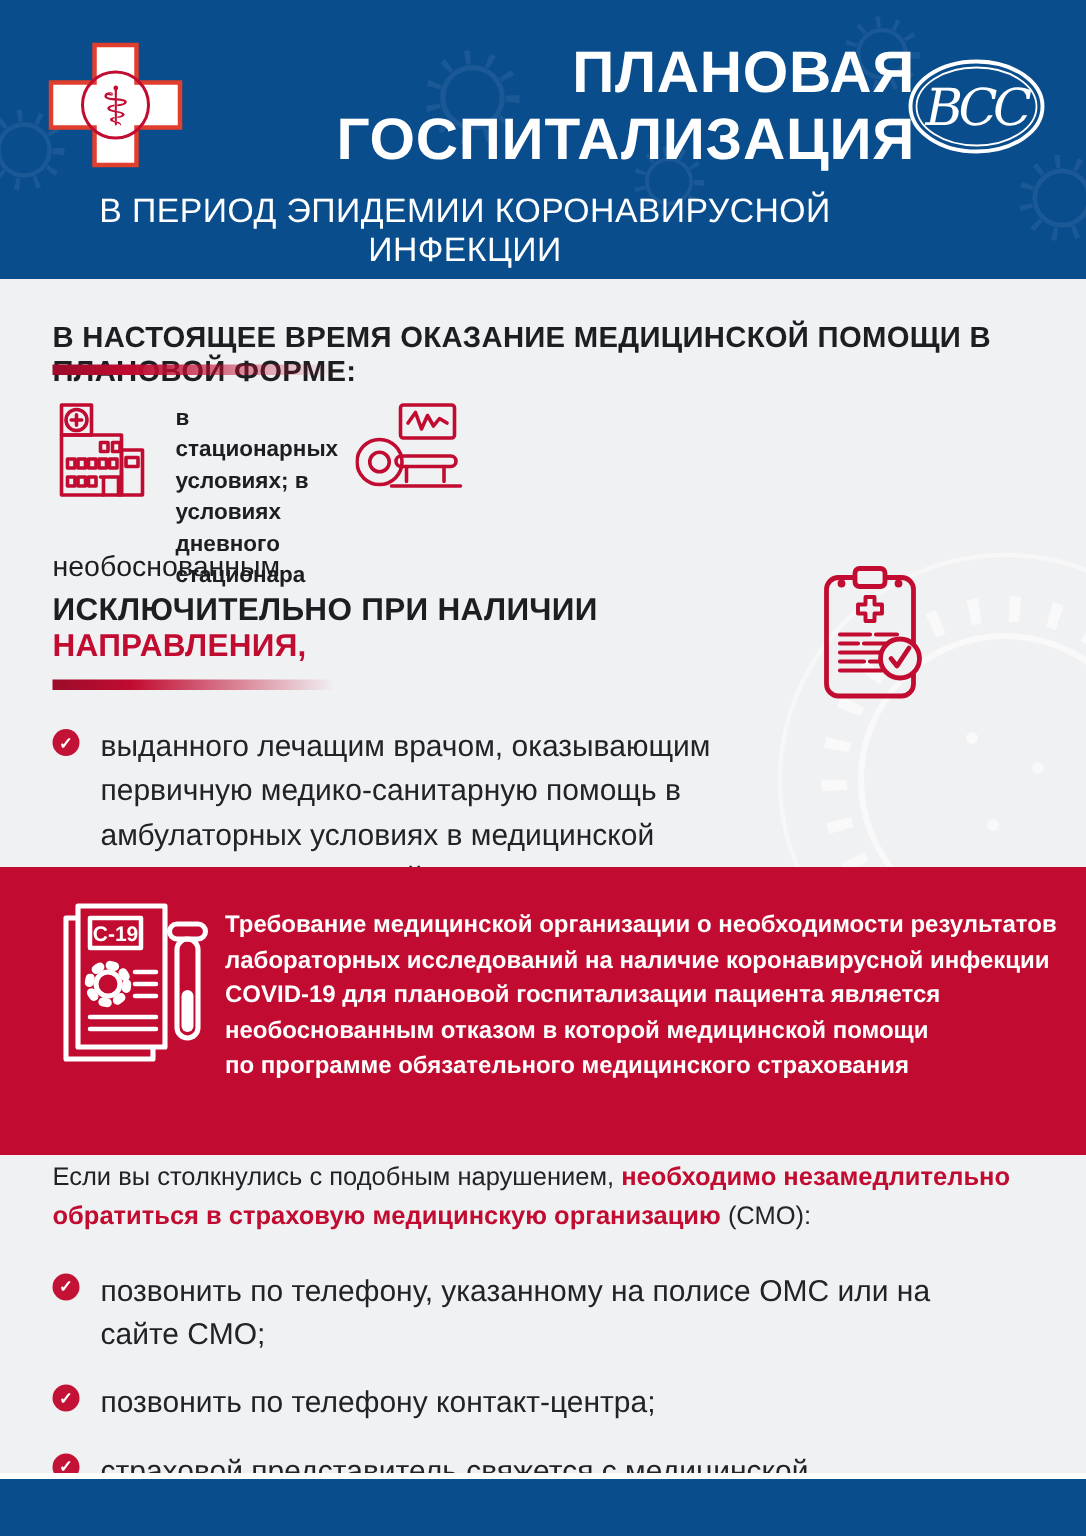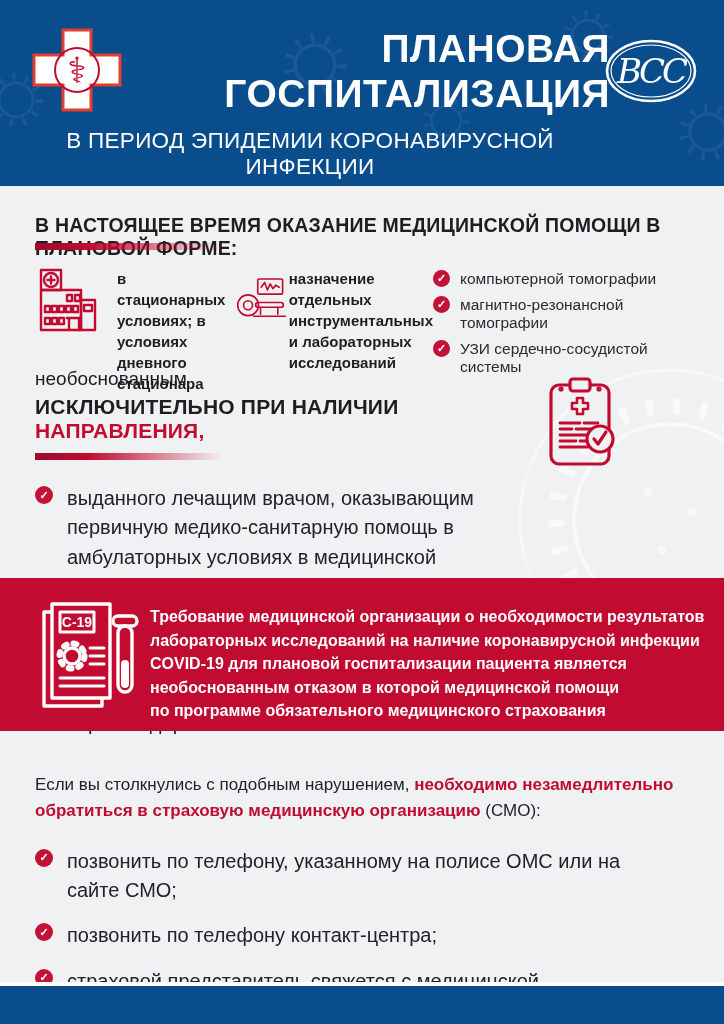--- a/index.html
+++ b/index.html
@@ -45,21 +45,21 @@
   .sec2{position:absolute;top:368px;left:35px;width:500px;}
   .sec2-intro{font-size:19px;color:#1d1e20;margin-bottom:5px;}
   .sec2-head{font-size:21px;font-weight:bold;color:#1d1e20;letter-spacing:.2px;}
   .sec2 .grad-bar{margin-top:10px;margin-bottom:24px;}
   .bullet{display:flex;gap:14px;margin-bottom:19px;}
   .bullet .btxt{font-size:20px;line-height:1.47;color:#222326;width:455px;}
   .clipboard{position:absolute;top:376px;left:547px;}
   .virus-big{position:absolute;top:352px;left:470px;}
 
   
-  .red-banner{position:absolute;top:578px;left:0;width:724px;height:153px;background:#c10b30;}
+  .red-banner{position:absolute;top:578px;left:0;width:724px;height:192px;background:#c10b30;}
   .red-banner .icon{position:absolute;top:20px;left:38px;}
   .red-banner .lines{position:absolute;top:27px;left:150px;color:#fff;
                      font-weight:bold;font-size:16px;line-height:23.5px;}
 
   
   .sec3{position:absolute;top:772px;left:35px;width:655px;}
   .sec3-intro{font-size:17px;line-height:1.55;color:#222326;width:640px;}
   .sec3-intro b{color:#c10b30;}
   .sec3 .bullets{margin-top:22px;}
   .sec3 .bullet{margin-bottom:16px;}
@@ -161,37 +161,22 @@
       <svg width="72" height="62" viewBox="0 0 72 62">
         <g fill="none" stroke="#c10b30" stroke-width="2.4" stroke-linejoin="round" stroke-linecap="round">
           <rect x="30" y="2" width="36" height="22" rx="2"></rect>
           <polyline points="35,14 40,7 44,18 48,9 52,16 56,11 61,14"></polyline>
           <circle cx="16" cy="40" r="15"></circle>
           <circle cx="16" cy="40" r="6.5"></circle>
           <rect x="27" y="36" width="40" height="7" rx="3.5"></rect>
           <path d="M34 43 v10 M59 43 v10 M24 56 h46"></path>
         </g>
       </svg>
-      <div class="txt">назначение отдельных инструментальных и лабораторных исследований</div>
-    </div>
-
-    <div class="col3">
-      <div class="check-row">
-        <span class="chk"></span>
-        <span>компьютерной томографии</span>
-      </div>
-      <div class="check-row">
-        <span class="chk"></span>
-        <span>магнитно-резонансной томографии</span>
-      </div>
-      <div class="check-row">
-        <span class="chk"></span>
-        <span>УЗИ сердечно-сосудистой системы</span>
-      </div>
-    </div>
+    </div>
+
   </div>
 
   <svg class="virus-big" width="300" height="330" viewBox="0 0 300 330">
     <g fill="none" stroke="#ffffff">
       <circle cx="200" cy="168" r="150" stroke-width="3" opacity=".45"></circle>
       <circle cx="200" cy="168" r="96" stroke-width="4" opacity=".6"></circle>
       <circle cx="200" cy="168" r="114" stroke-width="17" stroke-dasharray="7 20" opacity=".6"></circle>
       <circle cx="178" cy="140" r="4" fill="#fff" stroke="none" opacity=".6"></circle>
       <circle cx="222" cy="160" r="4" fill="#fff" stroke="none" opacity=".6"></circle>
       <circle cx="192" cy="198" r="4" fill="#fff" stroke="none" opacity=".6"></circle>

